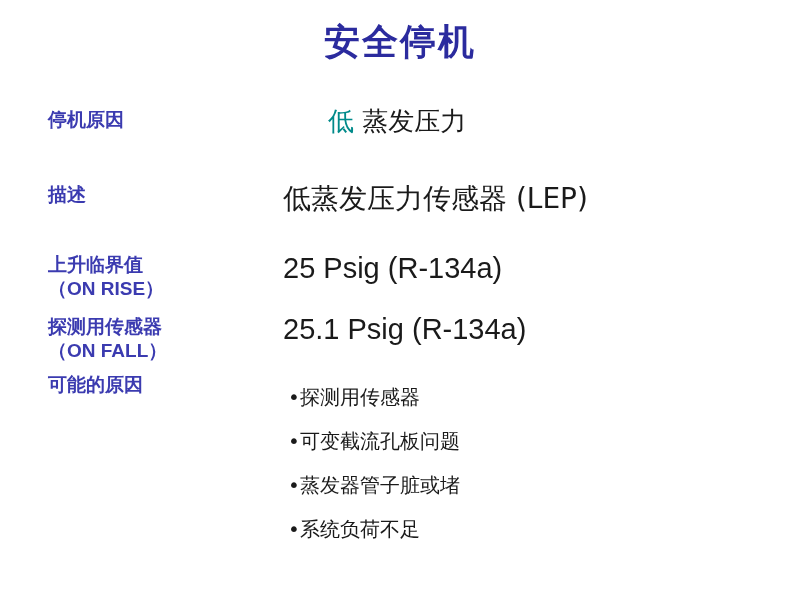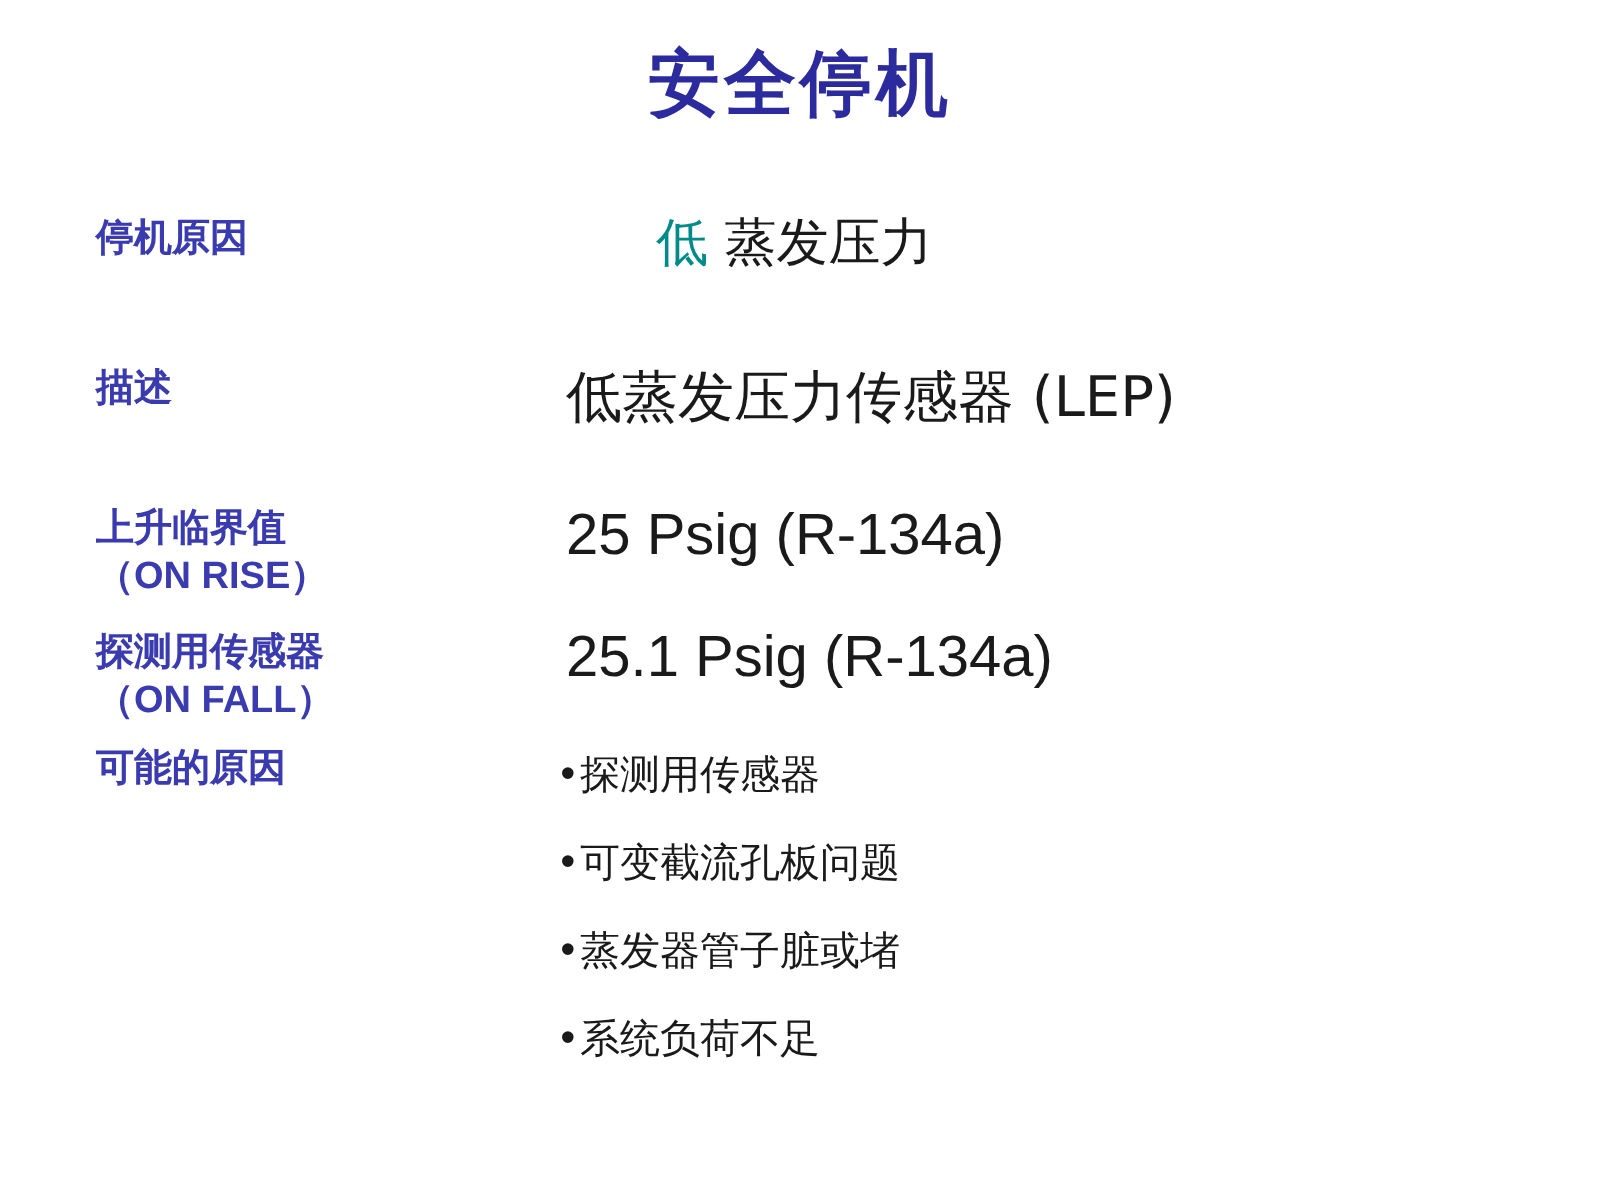--- a/index.html
+++ b/index.html
@@ -66,21 +66,21 @@
     color: #008a8a;
   }
   #value-desc   { left: 283px; top: 180px; }
   #value-rise   { left: 283px; top: 252px; }
   #value-fall   { left: 283px; top: 313px; }
 
   .bullets {
     position: absolute;
     left: 272px;
     top: 368px;
-    margin: 6px;
+    margin: 16px;
     padding: 0;
     list-style: none;
   }
   .bullets li {
     color: #1a1a1a;
     font-size: 20px;
     font-family: "DejaVu Sans", sans-serif;
     margin-bottom: 17px;
     white-space: nowrap;
   }

